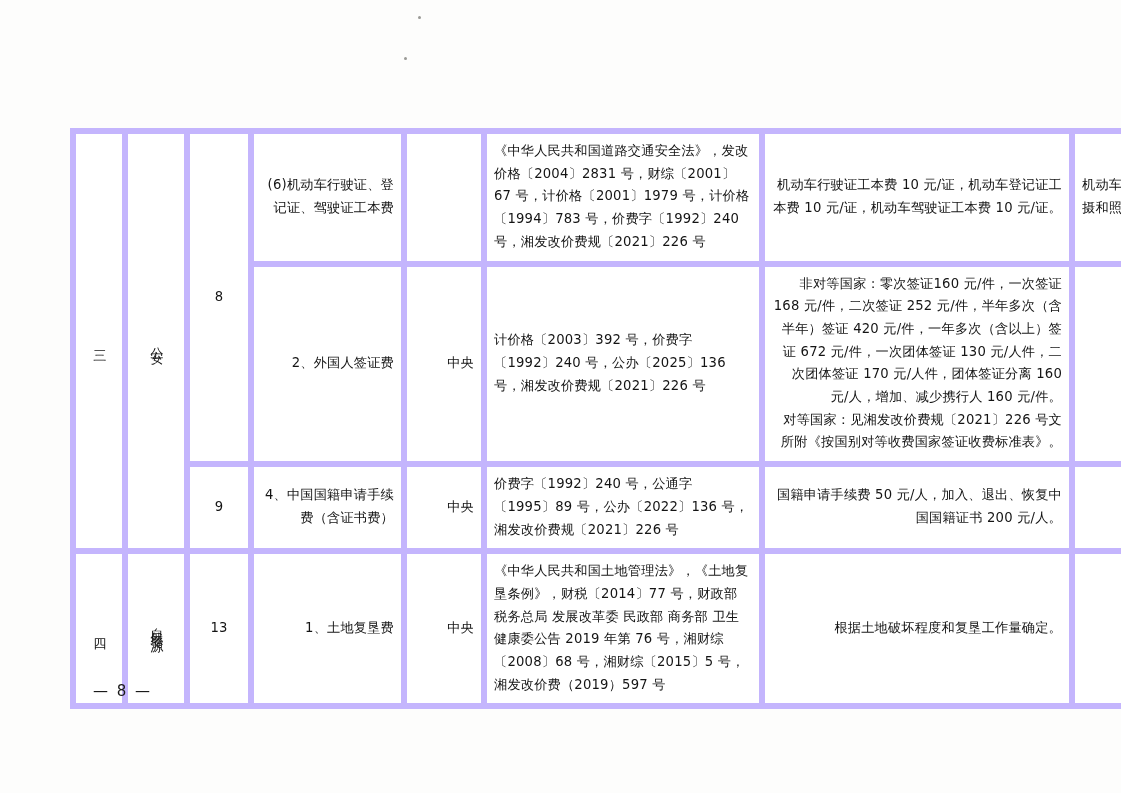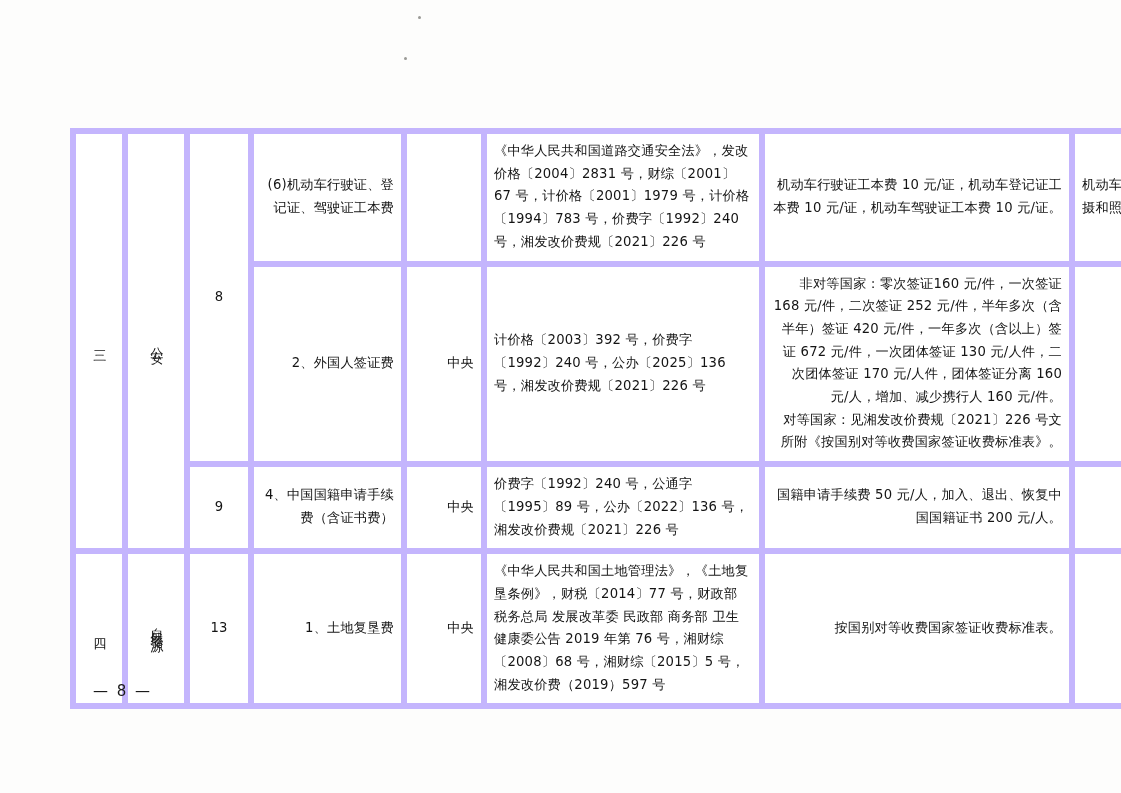--- a/index.html
+++ b/index.html
@@ -124,21 +124,21 @@
         <td class="c-cat">
           <span class="vert">四</span>
         </td>
         <td class="c-dept">
           <span class="vert">自然资源</span>
         </td>
         <td class="c-no">13</td>
         <td class="c-item">1、土地复垦费</td>
         <td class="c-level">中央</td>
         <td class="c-basis">《中华人民共和国土地管理法》，《土地复垦条例》，财税〔2014〕77 号，财政部 税务总局 发展改革委 民政部 商务部 卫生健康委公告 2019 年第 76 号，湘财综〔2008〕68 号，湘财综〔2015〕5 号，湘发改价费（2019）597 号</td>
-        <td class="c-std">按国别对等收费国家签证收费标准表。</td>
+        <td class="c-std">根据土地破坏程度和复垦工作量确定。</td>
         <td class="c-note"></td>
       </tr>
     </tbody>
   </table>
 
   <div class="page-number">— 8 —</div>
 
 </div>
 
 </body></html>

